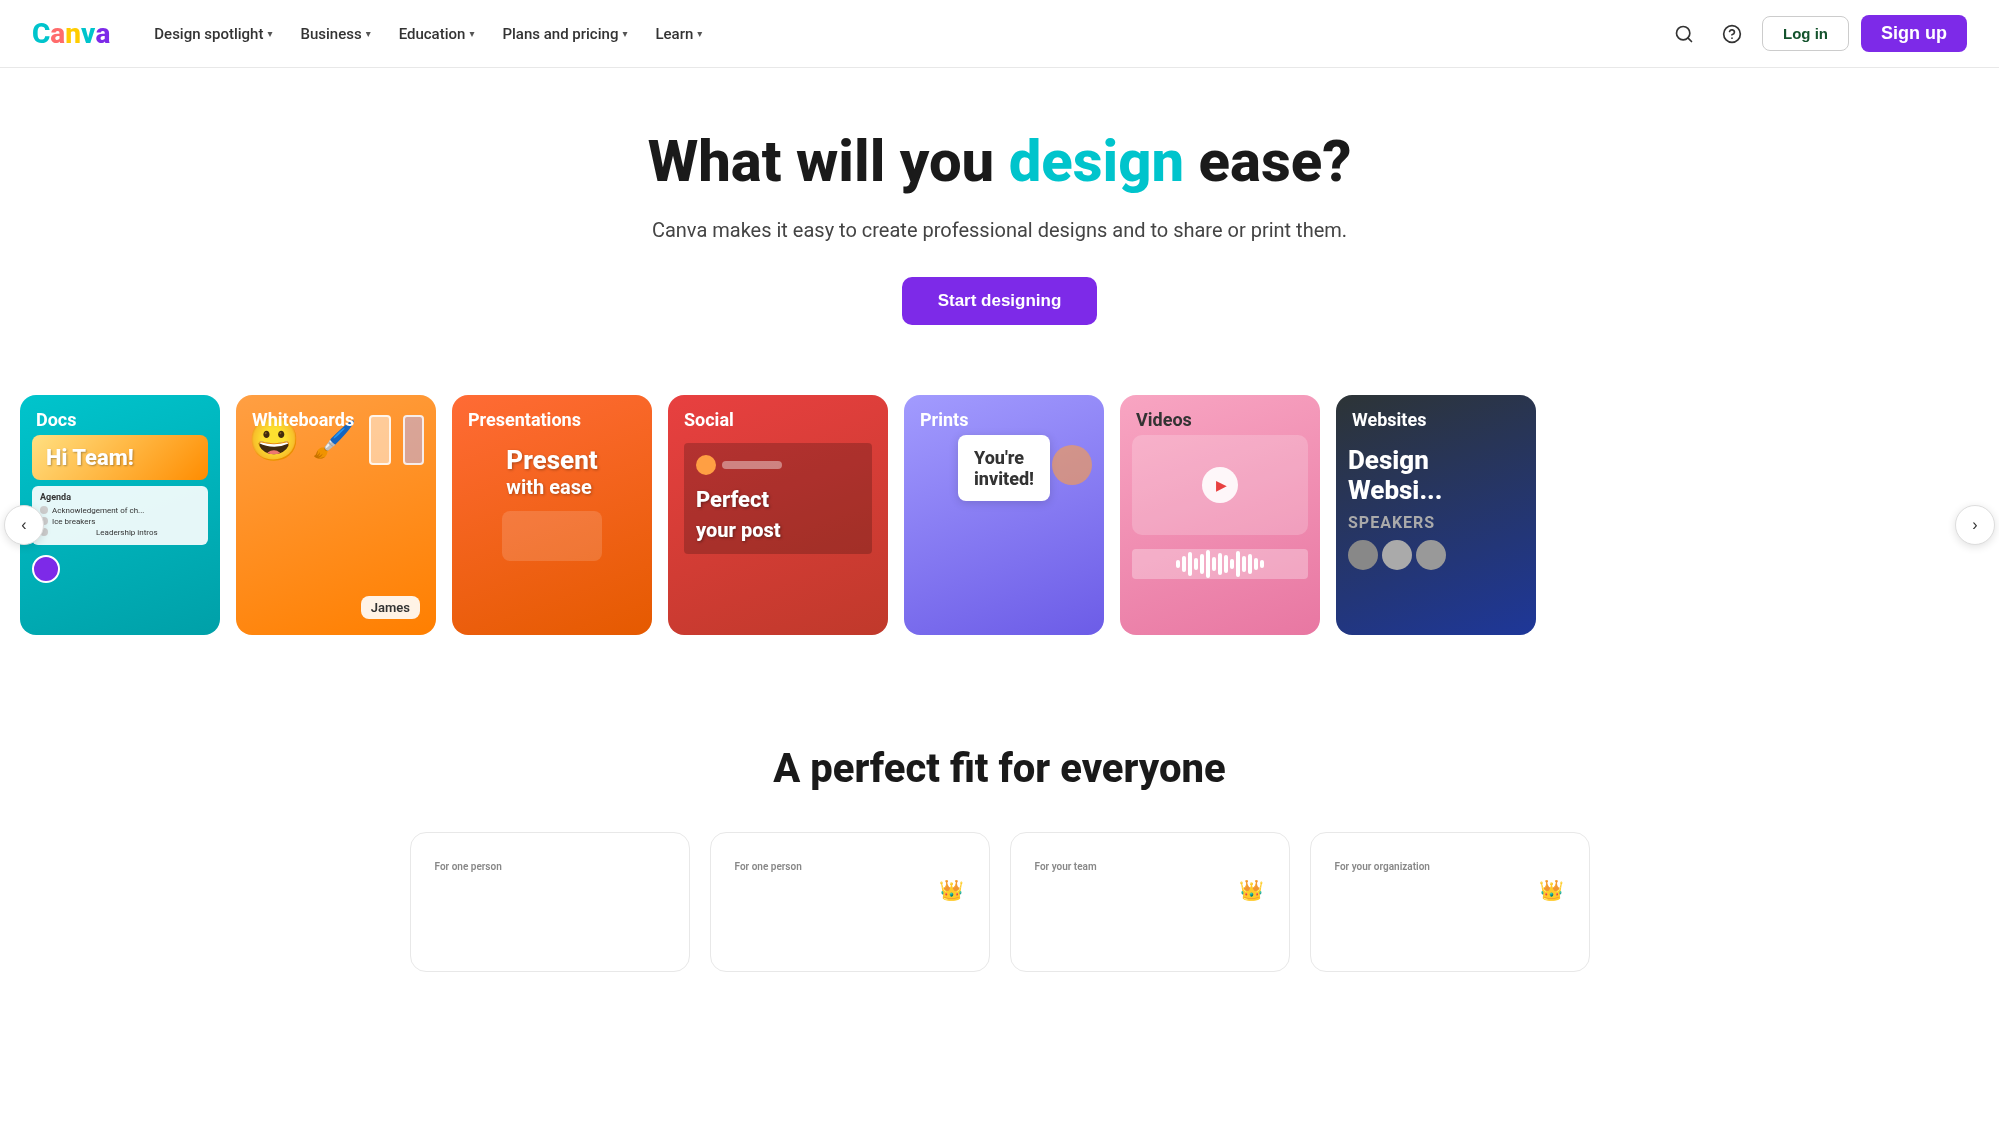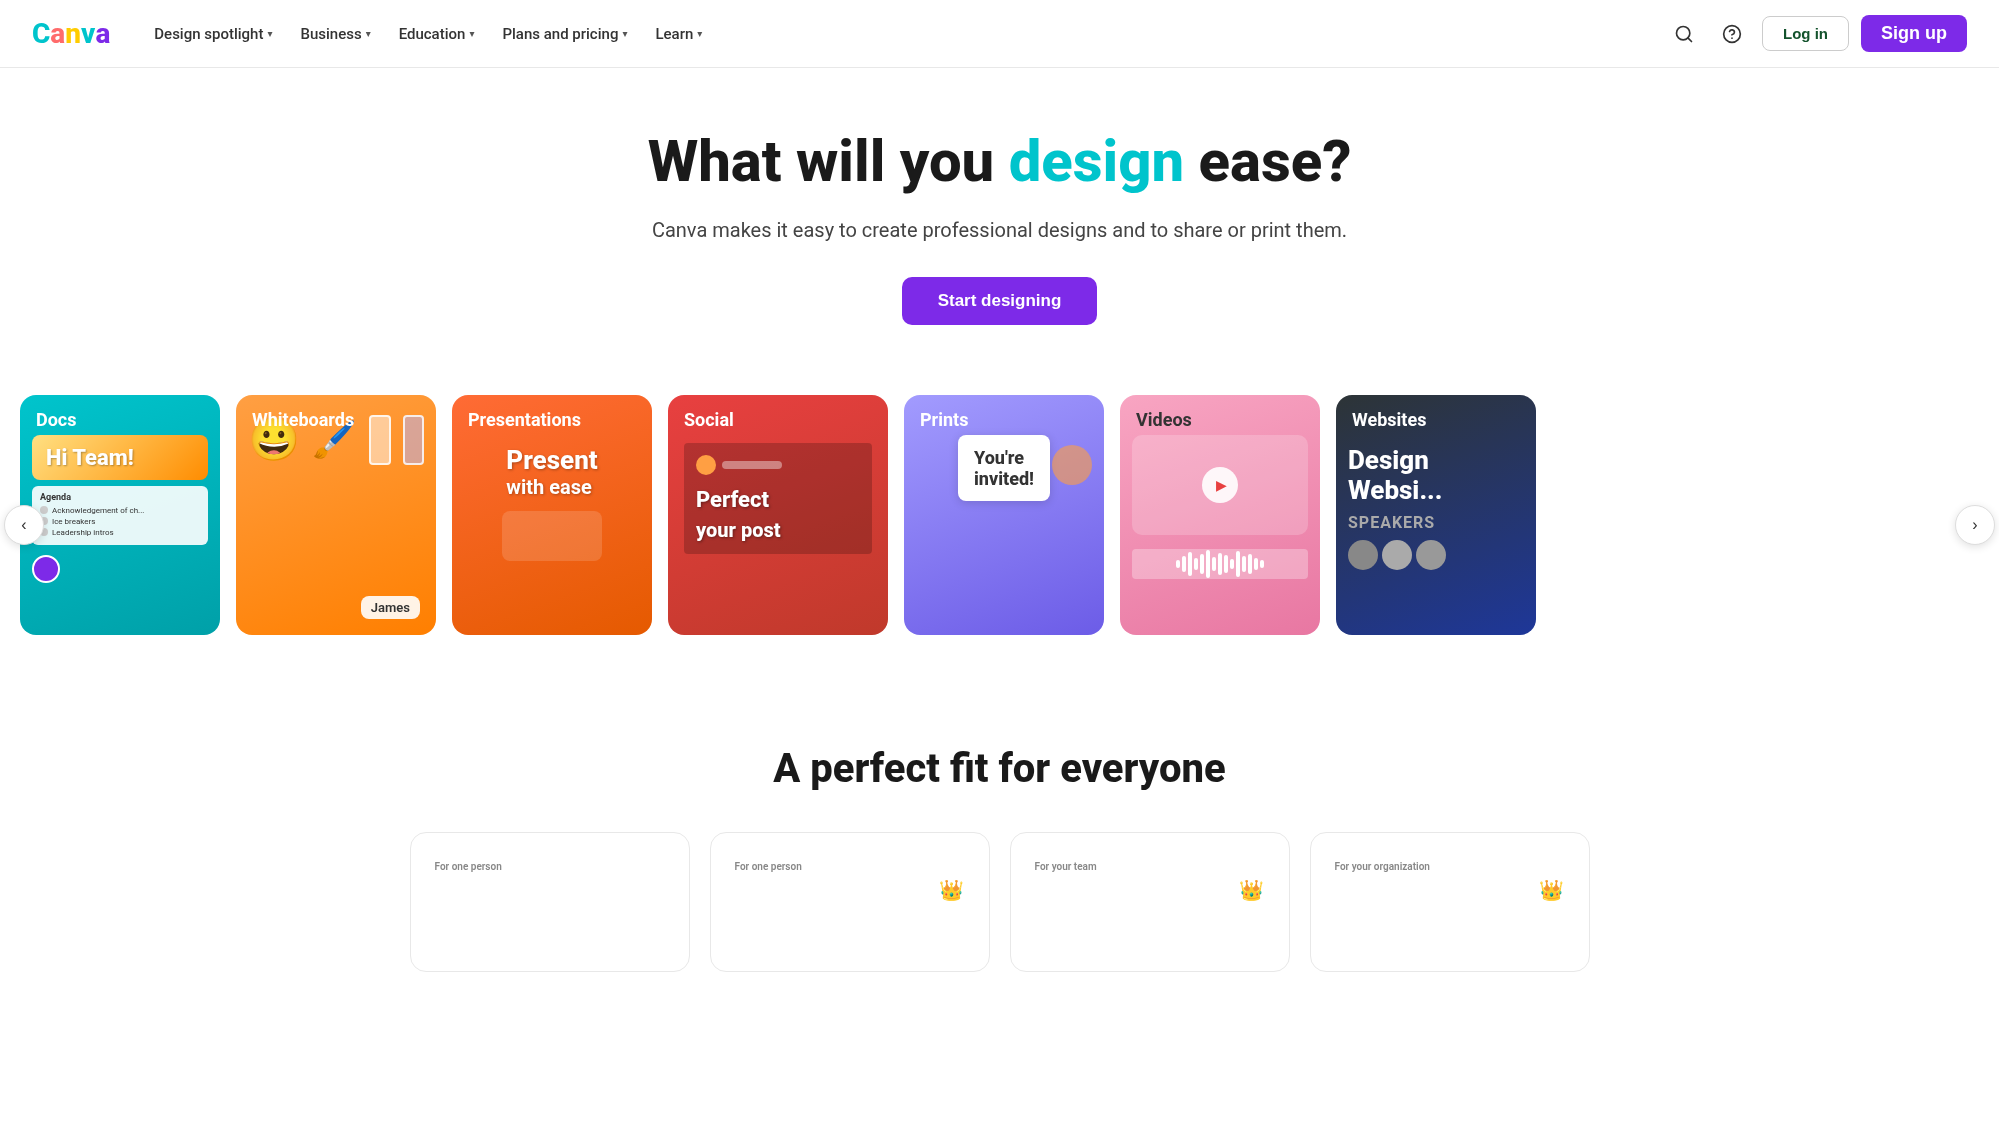--- a/index.html
+++ b/index.html
@@ -395,21 +395,21 @@
           <div style="display:flex;align-items:center;gap:4px;margin:2px 0;">
             <div style="width:8px;height:8px;border-radius:50%;background:#ccc;"></div>
             <span style="font-size:8px;">Acknowledgement of ch...</span>
           </div>
           <div style="display:flex;align-items:center;gap:4px;margin:2px 0;">
             <div style="width:8px;height:8px;border-radius:50%;background:#ccc;"></div>
             <span style="font-size:8px;">Ice breakers</span>
           </div>
           <div style="display:flex;align-items:center;gap:4px;margin:2px 0;">
             <div style="width:8px;height:8px;border-radius:50%;background:#ccc;"></div>
-            <span style="font-size:8px;">Leadership intros</span>
+            <span style="font-size:8px;margin-left:44px;">Leadership intros</span>
           </div>
         </div>
         <div style="display:flex;align-items:center;gap:6px;margin-top:4px;">
           <div style="width:28px;height:28px;border-radius:50%;background:#7d2ae8;border:2px solid #fff;"></div>
         </div>
       </div>
     </div>
 
     <div class="carousel-card card-whiteboards">
       <div class="card-label">Whiteboards</div>

